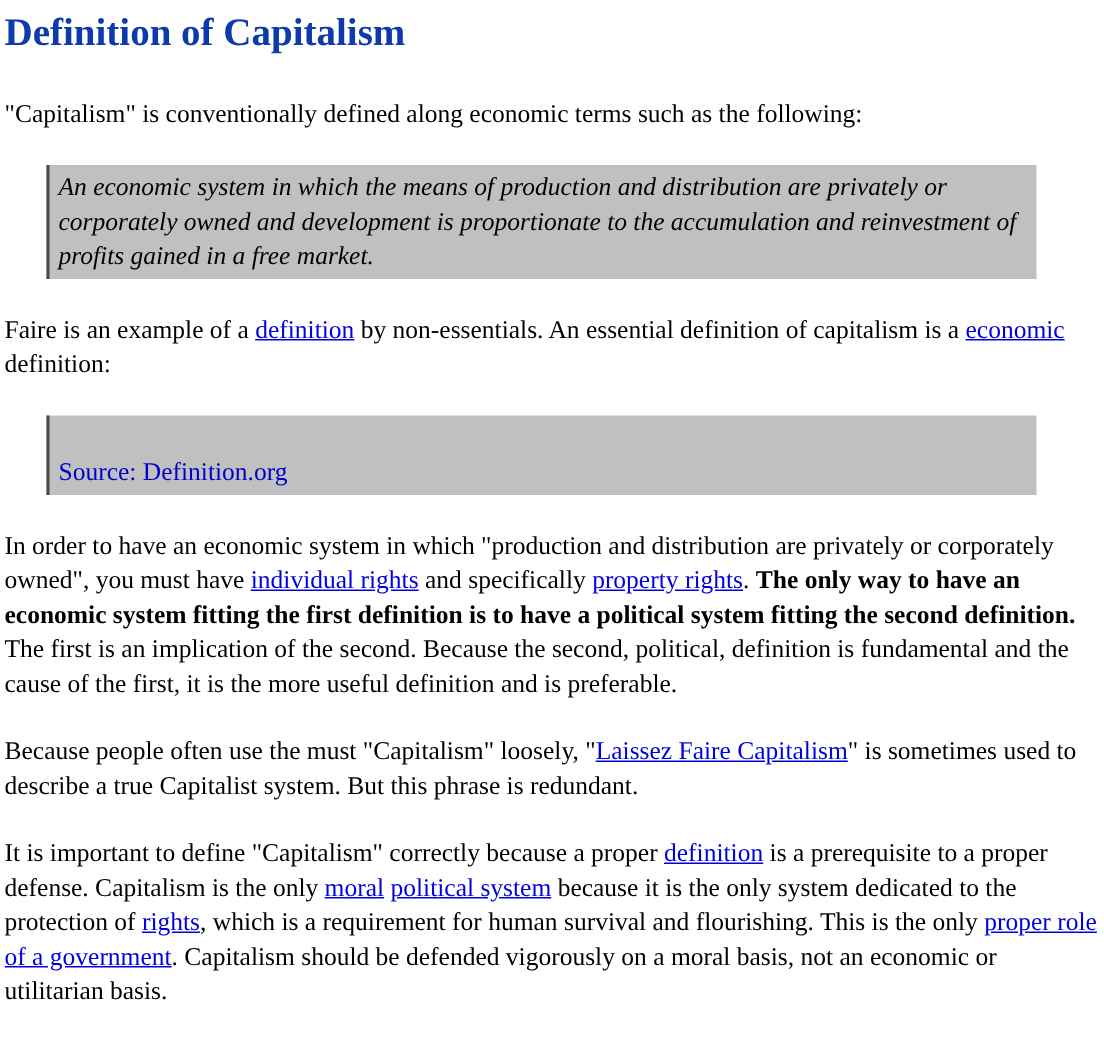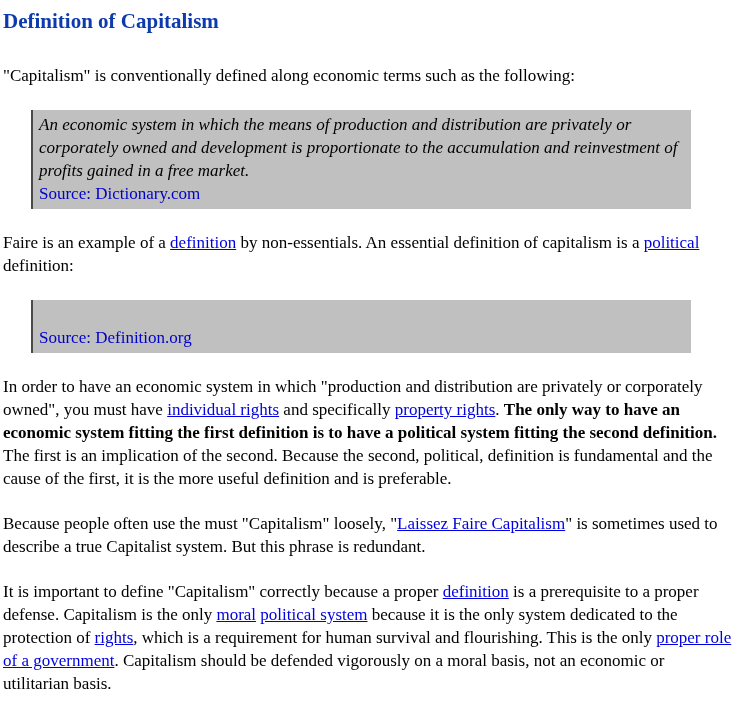--- a/index.html
+++ b/index.html
@@ -6,21 +6,21 @@
   body {
     margin: 4px 3px;
     width: 729px;
     color: #000000;
     font-family: "Liberation Serif", serif;
     font-size: 17px;
     line-height: 23px;
   }
   h1.page-title {
     font-family: "Liberation Serif", serif;
-    font-size: 21px;
+    font-size: 26px;
     line-height: 29px;
     font-weight: bold;
     color: var(--heading-color, #0d3aad);
     margin: 3px 0 28px 0;
   }
   p.para { margin: 22px 0; }
   blockquote.quote {
     background: var(--quote-bg, #c0c0c0);
     border-left: 2px solid var(--quote-border, #4a4a4a);
     margin: 23px 41px 22px 28px;
@@ -39,19 +39,19 @@
     cursor: pointer;
   }
 </style>
 </head>
 <body>
 
 <h1 class="page-title">Definition of Capitalism</h1>
 
 <div>
     <p class="para"><span>"Capitalism" is conventionally defined along economic terms such as the following:</span></p>
-    <blockquote class="quote"><i>An economic system in which the means of production and distribution are privately or corporately owned and development is proportionate to the accumulation and reinvestment of profits gained in a free market.</i><br><a href="#" class="source">Source: Dictionary.com</a></blockquote>
-    <p class="para"><span>Faire is an example of a </span><a href="#" class="lnk">definition</a><span> by non-essentials. An essential definition of capitalism is a </span><a href="#" class="lnk">political</a><span> definition:</span></p>
+    <blockquote class="quote"><i>An economic system in which the means of production and distribution are privately or corporately owned and development is proportionate to the accumulation and reinvestment of profits gained in a free market.</i><br></blockquote>
+    <p class="para"><span>Faire is an example of a </span><a href="#" class="lnk">definition</a><span> by non-essentials. An essential definition of capitalism is a </span><a href="#" class="lnk">economic</a><span> definition:</span></p>
     <blockquote class="quote"><br><a href="#" class="source">Source: Definition.org</a></blockquote>
     <p class="para"><span>In order to have an economic system in which "production and distribution are privately or corporately owned", you must have </span><a href="#" class="lnk">individual rights</a><span> and specifically </span><a href="#" class="lnk">property rights</a><span>. </span><b>The only way to have an economic system fitting the first definition is to have a political system fitting the second definition.</b><span> The first is an implication of the second. Because the second, political, definition is fundamental and the cause of the first, it is the more useful definition and is preferable.</span></p>
     <p class="para"><span>Because people often use the must "Capitalism" loosely, "</span><a href="#" class="lnk">Laissez Faire Capitalism</a><span>" is sometimes used to describe a true Capitalist system. But this phrase is redundant.</span></p>
     <p class="para"><span>It is important to define "Capitalism" correctly because a proper </span><a href="#" class="lnk">definition</a><span> is a prerequisite to a proper defense. Capitalism is the only </span><a href="#" class="lnk">moral</a><span> </span><a href="#" class="lnk">political system</a><span> because it is the only system dedicated to the protection of </span><a href="#" class="lnk">rights</a><span>, which is a requirement for human survival and flourishing. This is the only </span><a href="#" class="lnk">proper role of a government</a><span>. Capitalism should be defended vigorously on a moral basis, not an economic or utilitarian basis.</span></p>
   </div>
 
 </body></html>

